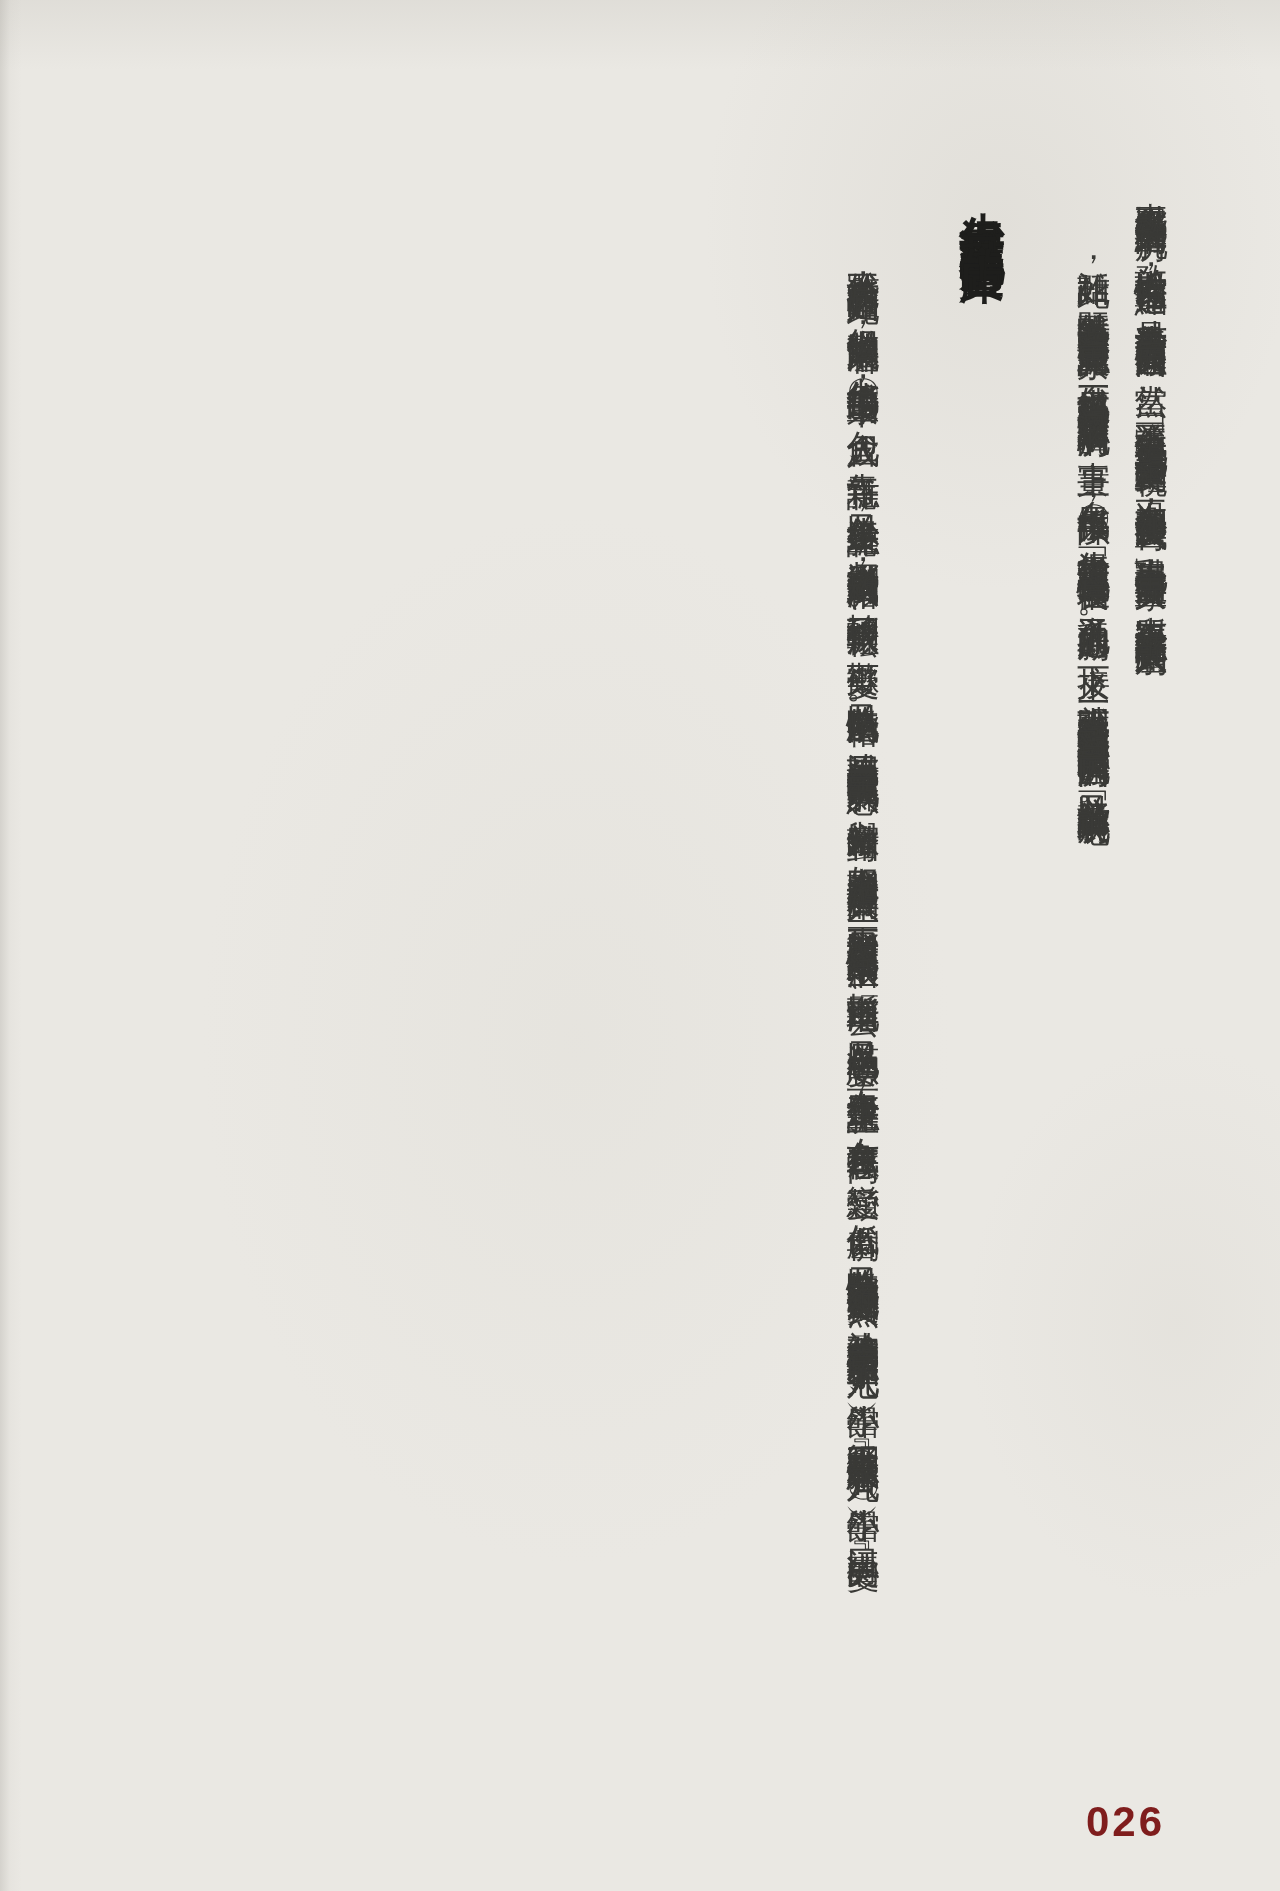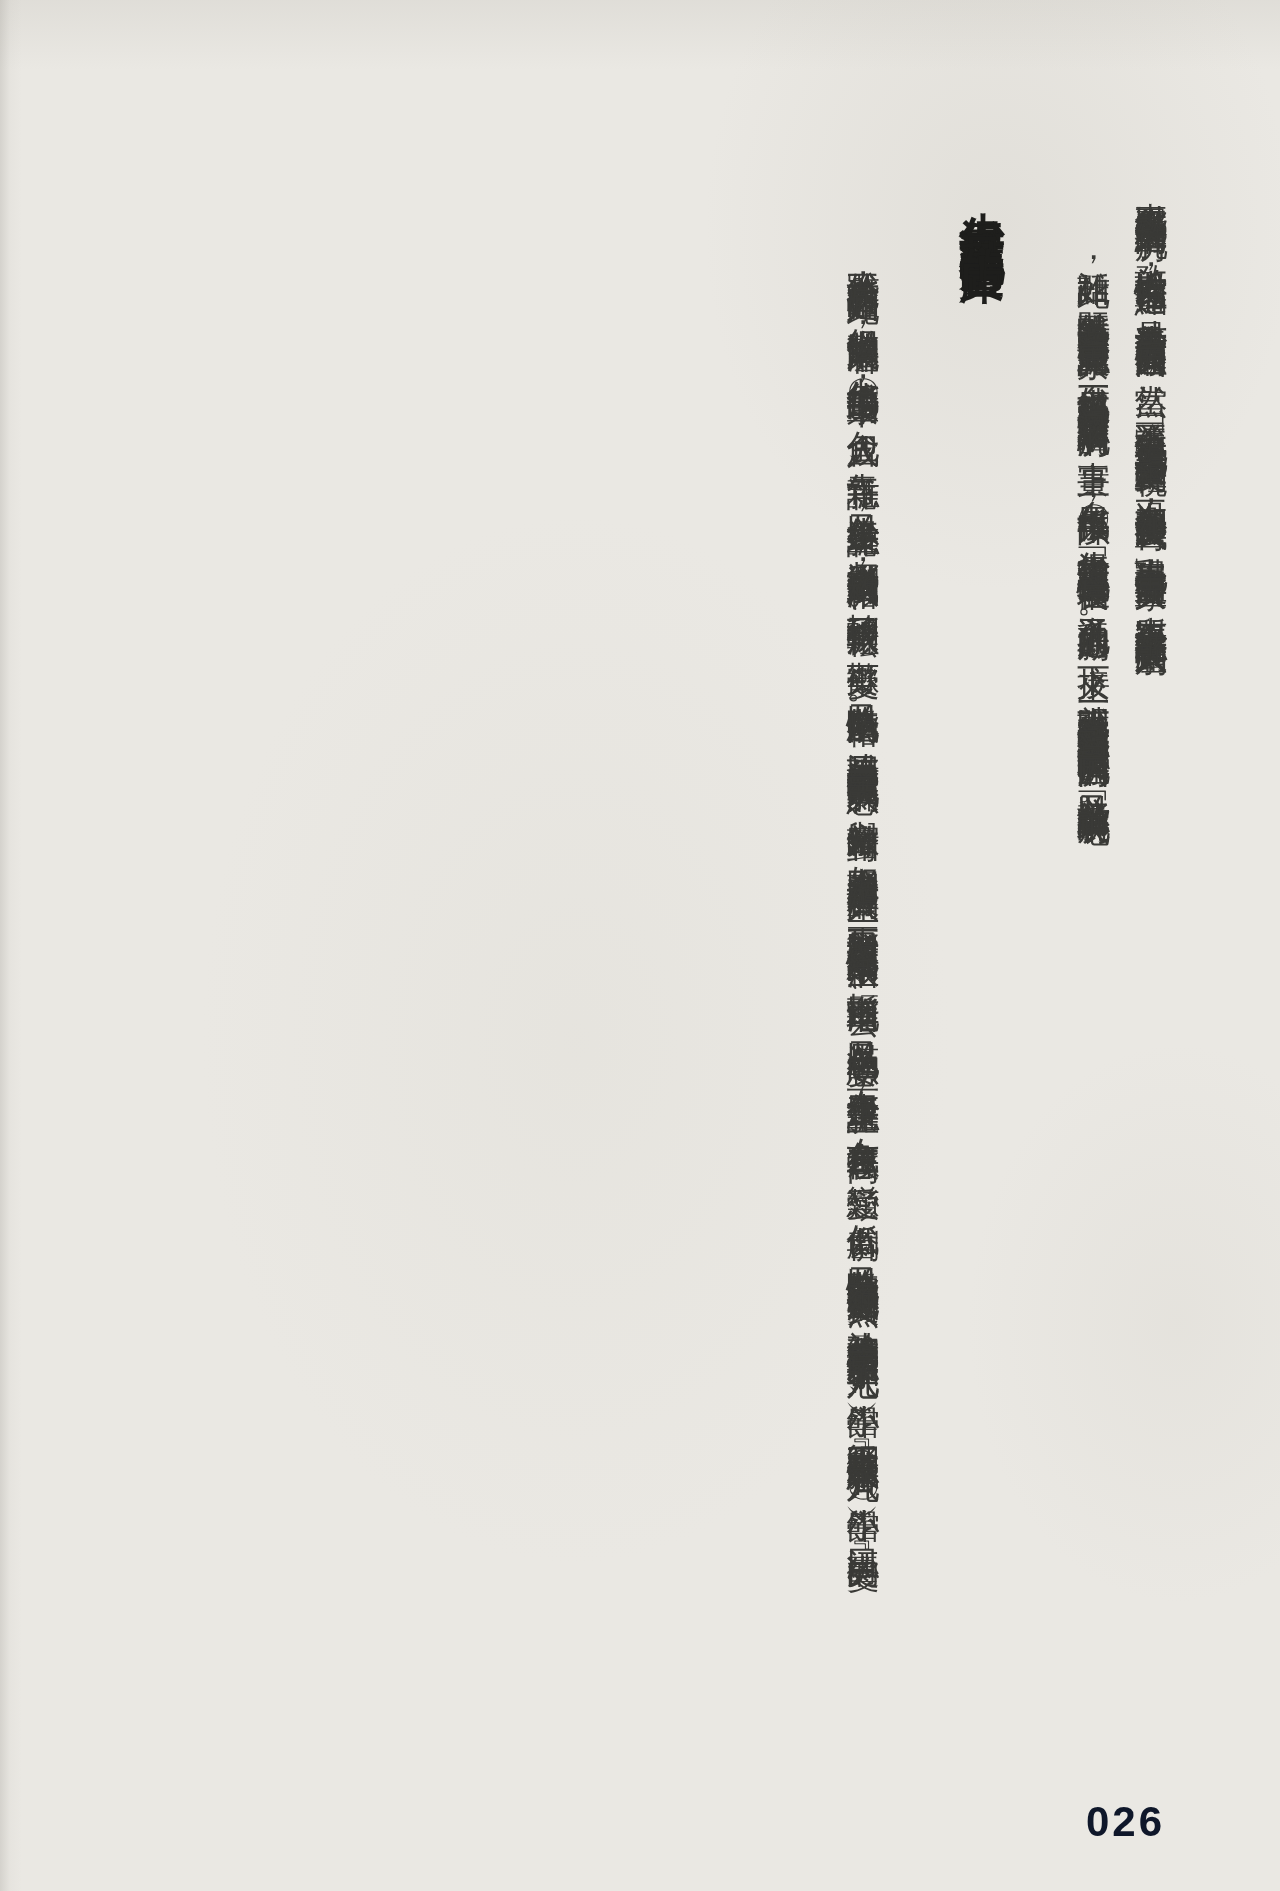--- a/index.html
+++ b/index.html
@@ -47,21 +47,21 @@
     color: #1e1e1c;
   }
   .page-number {
     position: absolute;
     left: 1086px;
     top: 1798px;
     font-family: "Liberation Sans", "DejaVu Sans", sans-serif;
     font-weight: 700;
     font-size: 42px;
     letter-spacing: 3px;
-    color: #0f172a;
+    color: #7f1d1d;
   }
 </style>
 </head>
 <body>
 
 <div class="text-area">
   <p>直以來都能在漫畫中大方描繪的「乳房」，敢於大方描寫女性性器這點，才是美少女漫畫最大的突破和受注目的原因。當然，這並不代表「乳房」或「乳房表現」在美少女漫畫中受到輕視。不過在初期的美少女漫畫時代，「乳房表現」本身非常因漫畫家而異，本質上跟少年漫畫雜誌沒有什麼太大的差別。</p>
   <p class="indent">話雖如此，既然要斷言美少女漫畫跟當時的少年漫畫雜誌大同小異，自然也必須解說一下當時的少年漫畫雜誌是如何描繪乳房的。事實上，自七〇年代後半以降，少年漫畫雜誌上的「乳房」便出現爆發性增長，進入了乳房的通膨期。接下來，就來說明一下當時從幼年漫畫雜誌到少年漫畫雜誌都突然大量出現乳房的原因，以及這些雜誌上的「乳房表現」吧。</p>
   <h2 class="section-heading">少年漫畫雜誌是乳房的寶庫！</h2>
   <p class="indent">雖然不能說所有的作品皆是如此，但從整體的潮流來看，七〇年代後半的漫畫場景中，包含成人、青年雜誌、以及少年漫畫雜誌，都逐漸從劇畫式的硬派風格，轉移到了軟派輕鬆、歡樂可愛、以及略帶情色的風格。或許是因為青年讀者逐漸厭倦了挑戰巨大的邪惡、與宿敵針鋒相對、努力朝全國大賽邁進那種苦行般的人生，更加嚮往跟女孩子一起度過快樂的學校生活、輕鬆自由地活下去、以及滿足色色的妄想！而在少年漫畫雜誌上，女主角存在感較高、戀愛類、低俗喜劇、以及略帶色情的校園青春劇也逐漸變得火熱。被改編成動畫的高橋留美子的『福星小子』（一九七八，小學館）、細野不二彥的『猿飛小忍者』（一九八〇，小學館）、江口壽史的『變</p>

